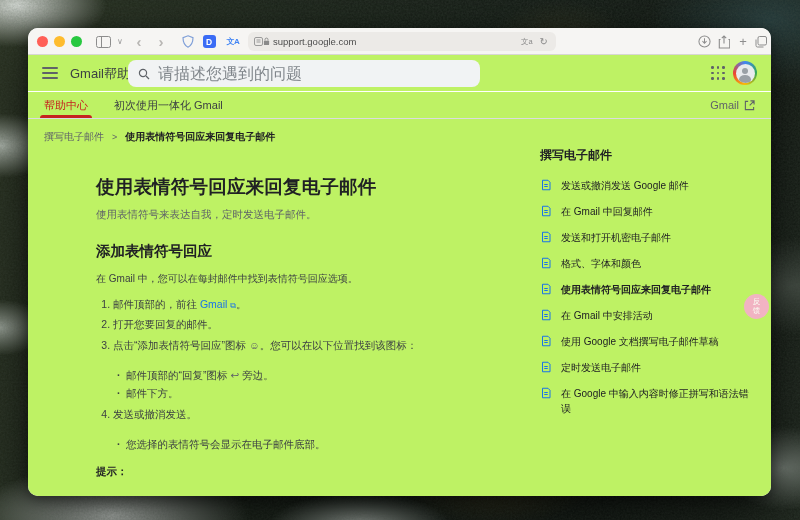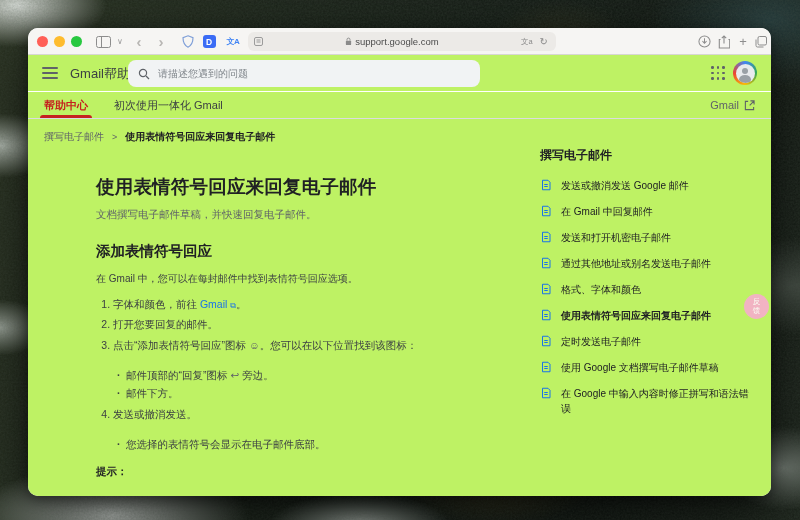--- a/index.html
+++ b/index.html
@@ -30,49 +30,49 @@
     box-shadow:0 22px 60px rgba(0,0,0,.6), 0 4px 14px rgba(0,0,0,.4); }
 
   
   .toolbar { position:relative; height:27px; background:#f6f5f3; border-bottom:1px solid #d8d6d3; }
   .tl { position:absolute; top:8px; width:11px; height:11px; border-radius:50%; }
   .tl.red { left:9px; background:#ff5f57; } .tl.yellow { left:26px; background:#febc2e; } .tl.green { left:43px; background:#28c840; }
   .tb-ic { position:absolute; top:0; height:27px; display:flex; align-items:center; justify-content:center; color:#8d8d8d; }
   .chev { font-size:15px; color:#b9b7b4; font-weight:700; }
   .pill { position:absolute; left:220px; top:4px; width:308px; height:19px; background:#eceae7; border-radius:6px;
     display:flex; align-items:center; font-size:9.5px; color:#4c4c4c; }
-  .pill .center { flex:1; display:flex; align-items:center; justify-content:center; gap:3px; }
+  .pill .center { flex:1; display:flex; align-items:center; gap:3px; }
   .ext-badge { width:13px; height:13px; border-radius:3px; background:#3b6cf5; color:#fff; font-size:8.5px; font-weight:700;
     display:flex; align-items:center; justify-content:center; }
   .ext-trans { font-size:8px; color:#4285f4; font-weight:700; letter-spacing:-.5px; }
 
   
   .page { position:relative; height:441px; background:#bef264; overflow:hidden; }
   .site-header { position:relative; height:37px; border-bottom:1px solid #fff; }
   .hamburger { position:absolute; left:14px; top:12px; width:16px; height:12px; display:flex; flex-direction:column; justify-content:space-between; cursor:pointer; }
   .hamburger span { height:1.8px; background:#5f6368; border-radius:1px; }
   .product { position:absolute; left:42px; top:10px; font-size:13px; color:#3c4043; }
   .searchbox { position:absolute; left:100px; top:5px; width:352px; height:27px; background:#f1f3f4; border-radius:8px;
     display:flex; align-items:center; padding:0 10px; gap:8px; }
-  .searchbox input { border:none; outline:none; background:transparent; font-size:10px; color:#202124; width:100%;
+  .searchbox input { border:none; outline:none; background:transparent; font-size:16px; color:#202124; width:100%;
     font-family:"Liberation Sans","DejaVu Sans",sans-serif; }
   .searchbox input::placeholder { color:#80868b; }
   .apps-grid { position:absolute; right:46px; top:11px; width:14px; height:14px; display:grid;
     grid-template-columns:repeat(3,1fr); gap:2.5px; }
   .apps-grid i { width:2.6px; height:2.6px; border-radius:50%; background:#5f6368; }
   .avatar { position:absolute; right:14px; top:6px; width:24px; height:24px; border-radius:50%;
     background:conic-gradient(#4285f4,#34a853,#fbbc05,#ea4335,#4285f4); display:flex; align-items:center; justify-content:center; }
   .avatar .inner { width:19px; height:19px; border-radius:50%; background:#e8eaed; position:relative; overflow:hidden; }
   .avatar .inner::before { content:""; position:absolute; left:6.5px; top:4px; width:6px; height:6px; border-radius:50%; background:#9aa0a6; }
   .avatar .inner::after { content:""; position:absolute; left:3.5px; top:11px; width:12px; height:9px; border-radius:50%; background:#9aa0a6; }
 
   
   .tabstrip { position:relative; height:27px; border-bottom:1px solid #dadce0; display:flex; align-items:center; padding:0 16px; gap:26px; }
   .nav-tab { font-size:11px; color:#3c4043; position:relative; height:100%; display:flex; align-items:center; cursor:pointer; }
-  .nav-tab.active { color:#c5221f; font-weight:700; }
+  .nav-tab.active { color:#c5221f; font-weight:400; }
   .nav-tab.active::after { content:""; position:absolute; left:-4px; right:-4px; bottom:0; height:3px; background:#c5221f; border-radius:3px 3px 0 0; }
   .tab-spacer { flex:1; }
   .gmail-link { font-size:11px; color:#5f6368; display:flex; align-items:center; gap:5px; cursor:pointer; }
 
   
   .breadcrumb { padding:11px 16px 0; font-size:10px; color:#5f6368; display:flex; align-items:center; gap:8px; }
   .breadcrumb .current { color:#202124; font-weight:700; }
   .bc-sep { font-size:9px; color:#5f6368; }
 
   
@@ -241,29 +241,29 @@
     </div>
 
     <div class="breadcrumb">
       <span>撰写电子邮件</span>
       <span class="bc-sep">&gt;</span>
       <span class="current">使用表情符号回应来回复电子邮件</span>
     </div>
 
     <div class="main">
       <h1>使用表情符号回应来回复电子邮件</h1>
-      <div class="subtitle">文档撰写电子邮件草稿，并快速回复电子邮件。</div>
+      <div class="subtitle">使用表情符号来表达自我，定时发送电子邮件。</div>
 
 
       <h2>添加表情符号回应</h2>
       <p class="intro">在 Gmail 中，您可以在每封邮件中找到表情符号回应选项。</p>
 
       <ol class="steps">
         <li>
-          <span>字体和颜色，前往 </span><span class="link">Gmail</span>
+          <span>邮件顶部的，前往 </span><span class="link">Gmail</span>
           <span class="link" style="font-size:8px;">⧉</span><span>。</span>
         </li>
         <li>打开您要回复的邮件。</li>
         <li>
           <span>点击“添加表情符号回应”图标 </span><span class="inline-ic">☺</span><span>。您可以在以下位置找到该图标：</span>
           <ul class="subs">
             <li>
               <span>邮件顶部的“回复”图标 </span><span class="inline-ic">↩</span><span> 旁边。</span>
             </li>
             <li>邮件下方。</li>
@@ -303,49 +303,49 @@
             <path d="M5 2.5h11l4 4v15H5z" fill="none" stroke="#1a73e8" stroke-width="2"></path>
             <path d="M8.5 11h7M8.5 15h7" fill="none" stroke="#1a73e8" stroke-width="2"></path>
           </svg>
         <span>发送和打开机密电子邮件</span>
       </div>
       <div class="side-item">
         <svg width="12" height="12" viewBox="0 0 24 24">
             <path d="M5 2.5h11l4 4v15H5z" fill="none" stroke="#1a73e8" stroke-width="2"></path>
             <path d="M8.5 11h7M8.5 15h7" fill="none" stroke="#1a73e8" stroke-width="2"></path>
           </svg>
-        <span>通过其他地址或别名发送电子邮件</span>
-      </div>
-      <div class="side-item">
-        <svg width="12" height="12" viewBox="0 0 24 24">
-            <path d="M5 2.5h11l4 4v15H5z" fill="none" stroke="#1a73e8" stroke-width="2"></path>
-            <path d="M8.5 11h7M8.5 15h7" fill="none" stroke="#1a73e8" stroke-width="2"></path>
-          </svg>
         <span>格式、字体和颜色</span>
       </div>
       <div class="side-item active">
         <svg width="12" height="12" viewBox="0 0 24 24">
             <path d="M5 2.5h11l4 4v15H5z" fill="none" stroke="#1a73e8" stroke-width="2"></path>
             <path d="M8.5 11h7M8.5 15h7" fill="none" stroke="#1a73e8" stroke-width="2"></path>
           </svg>
         <span>使用表情符号回应来回复电子邮件</span>
       </div>
       <div class="side-item">
         <svg width="12" height="12" viewBox="0 0 24 24">
             <path d="M5 2.5h11l4 4v15H5z" fill="none" stroke="#1a73e8" stroke-width="2"></path>
             <path d="M8.5 11h7M8.5 15h7" fill="none" stroke="#1a73e8" stroke-width="2"></path>
           </svg>
+        <span>在 Gmail 中安排活动</span>
+      </div>
+      <div class="side-item">
+        <svg width="12" height="12" viewBox="0 0 24 24">
+            <path d="M5 2.5h11l4 4v15H5z" fill="none" stroke="#1a73e8" stroke-width="2"></path>
+            <path d="M8.5 11h7M8.5 15h7" fill="none" stroke="#1a73e8" stroke-width="2"></path>
+          </svg>
+        <span>使用 Google 文档撰写电子邮件草稿</span>
+      </div>
+      <div class="side-item">
+        <svg width="12" height="12" viewBox="0 0 24 24">
+            <path d="M5 2.5h11l4 4v15H5z" fill="none" stroke="#1a73e8" stroke-width="2"></path>
+            <path d="M8.5 11h7M8.5 15h7" fill="none" stroke="#1a73e8" stroke-width="2"></path>
+          </svg>
         <span>定时发送电子邮件</span>
-      </div>
-      <div class="side-item">
-        <svg width="12" height="12" viewBox="0 0 24 24">
-            <path d="M5 2.5h11l4 4v15H5z" fill="none" stroke="#1a73e8" stroke-width="2"></path>
-            <path d="M8.5 11h7M8.5 15h7" fill="none" stroke="#1a73e8" stroke-width="2"></path>
-          </svg>
-        <span>使用 Google 文档撰写电子邮件草稿</span>
       </div>
       <div class="side-item">
         <svg width="12" height="12" viewBox="0 0 24 24">
             <path d="M5 2.5h11l4 4v15H5z" fill="none" stroke="#1a73e8" stroke-width="2"></path>
             <path d="M8.5 11h7M8.5 15h7" fill="none" stroke="#1a73e8" stroke-width="2"></path>
           </svg>
         <span>在 Google 中输入内容时修正拼写和语法错误</span>
       </div>
     </div>
 

